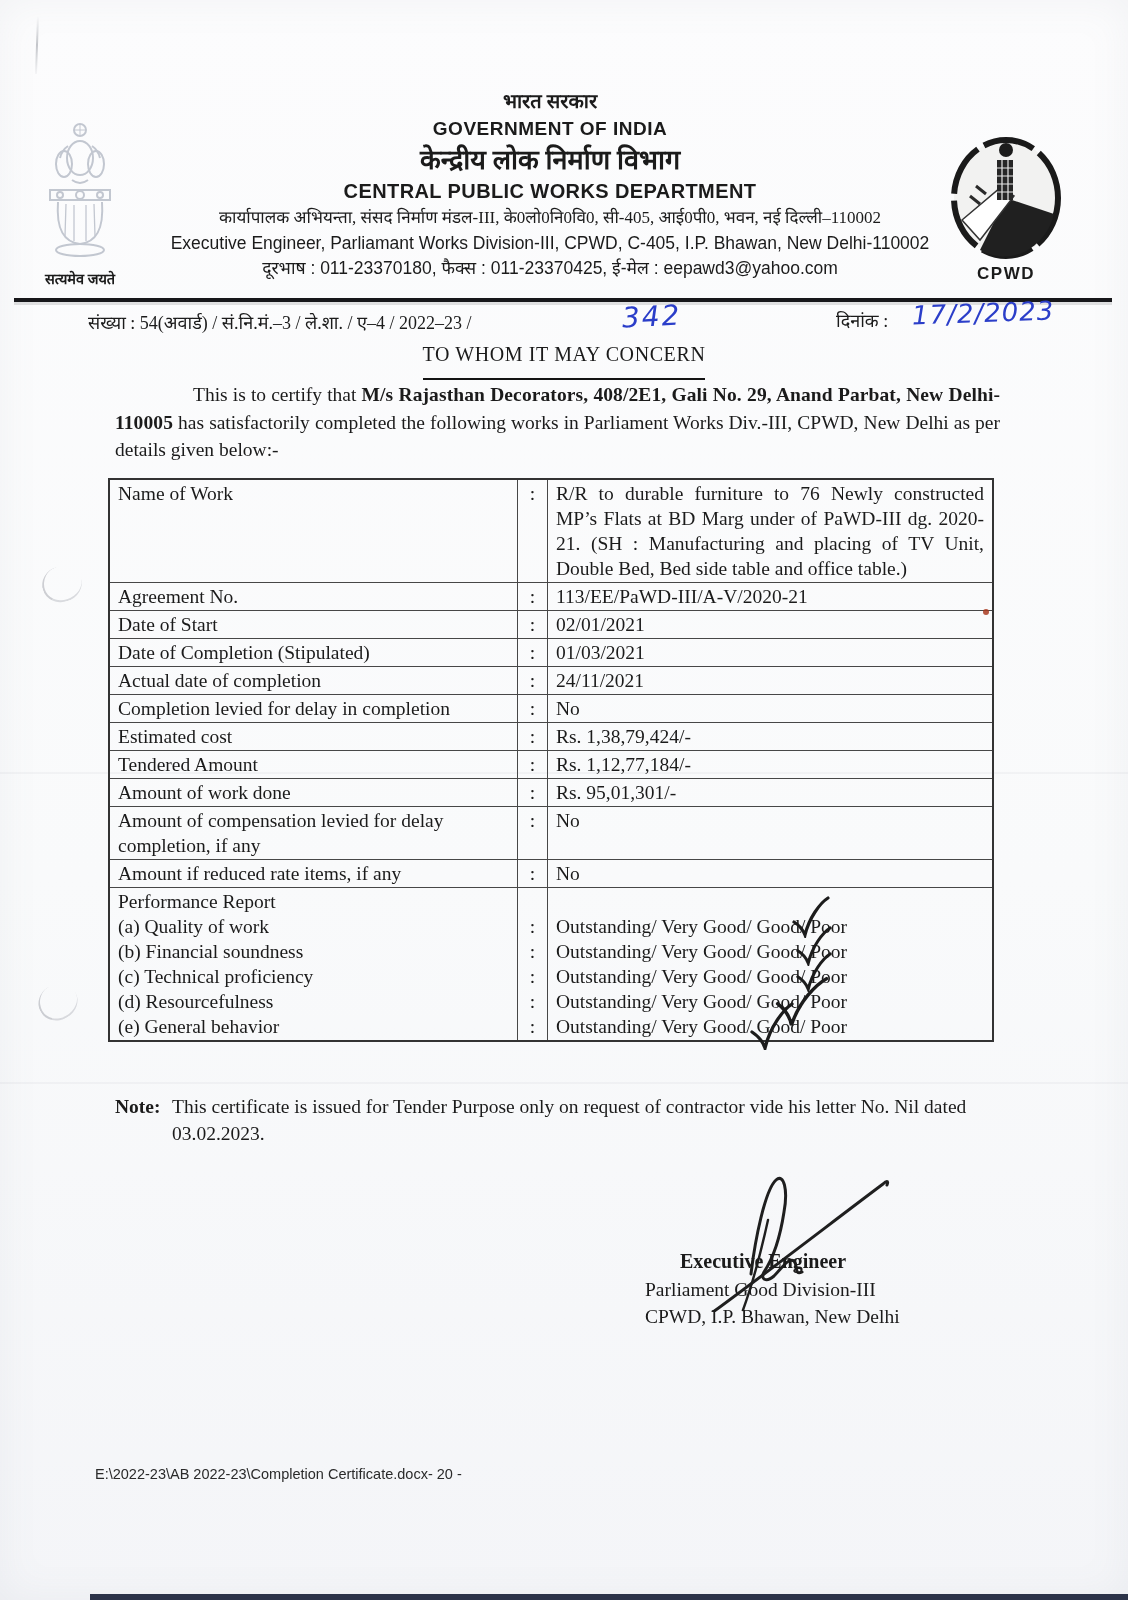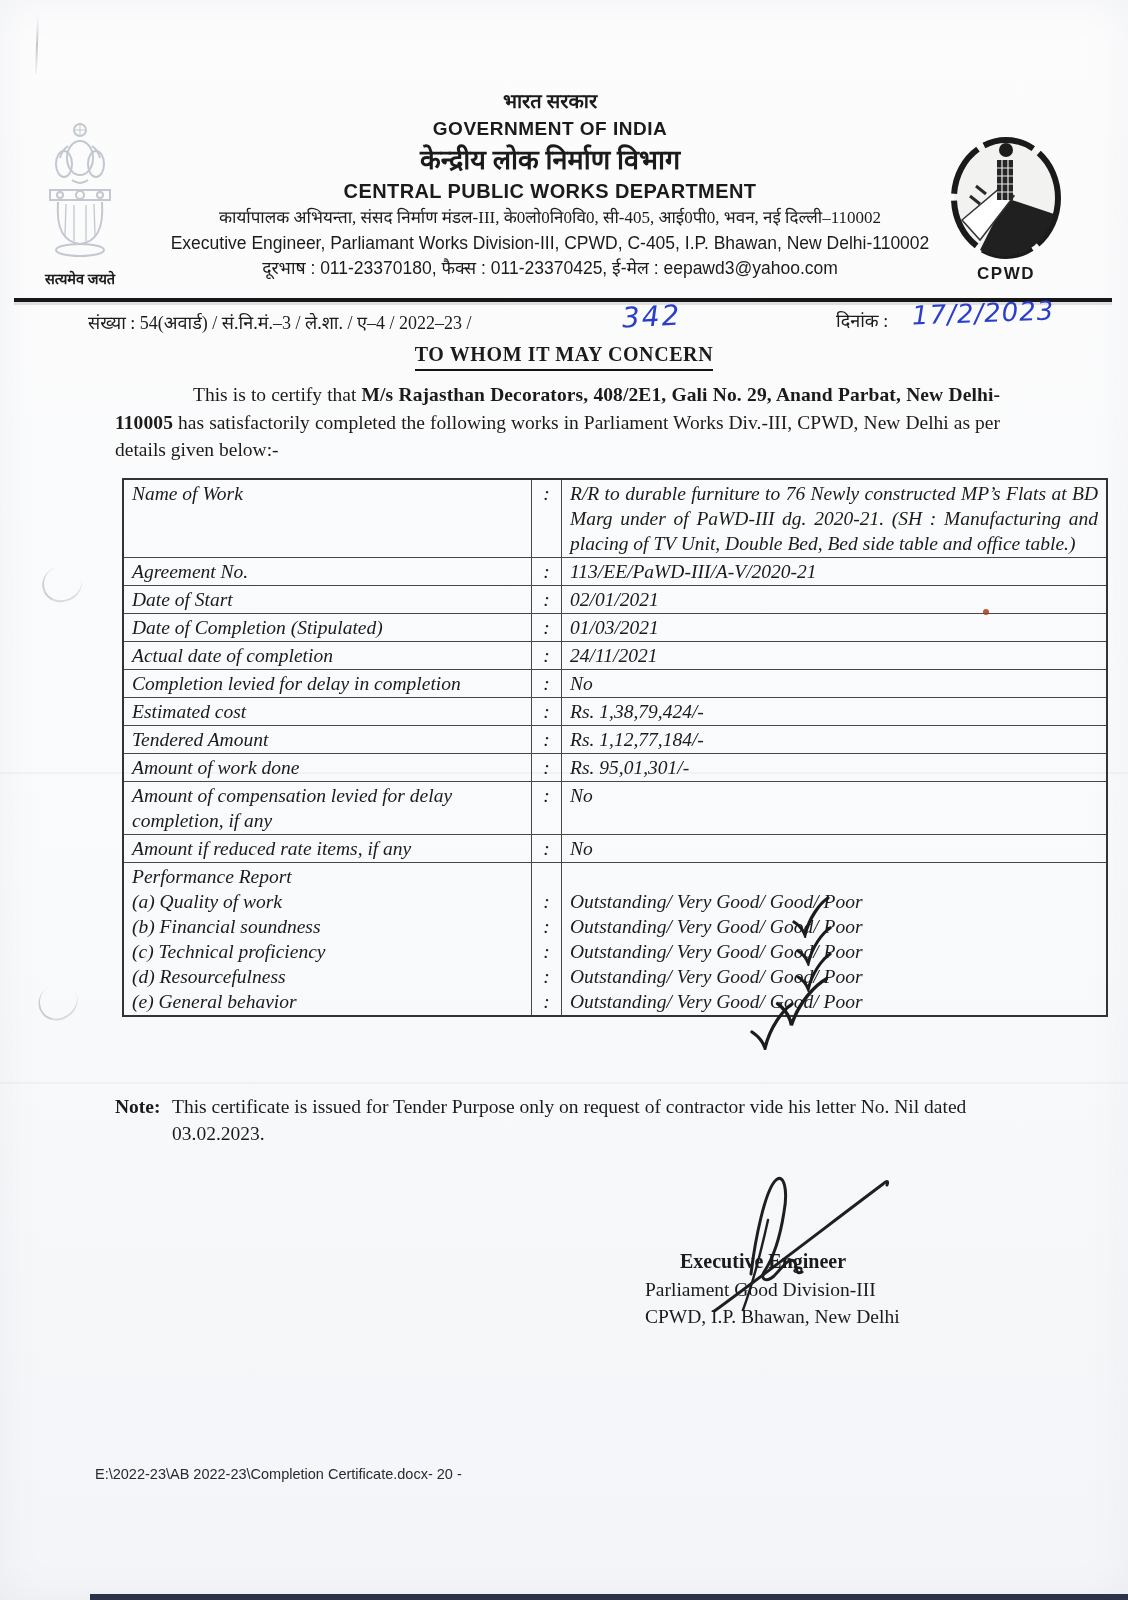--- a/index.html
+++ b/index.html
@@ -25,28 +25,28 @@
     font-family:"Liberation Sans",sans-serif;font-weight:bold;font-size:17px;letter-spacing:1.5px;}
   .rule{position:absolute;left:14px;top:298px;width:1098px;height:4px;background:#17171a;box-shadow:0 3px 0 rgba(23,23,26,.12);}
   
   .ref-num-label{position:absolute;left:88px;top:310px;font-size:18px;}
   .hand{font-family:"DejaVu Sans",sans-serif;font-style:italic;font-weight:500;}
   .ref-num-hand{position:absolute;left:622px;top:300px;font-size:28px;letter-spacing:2px;transform:rotate(-3deg);}
   .ref-date-label{position:absolute;left:836px;top:308px;font-size:18px;}
   .ref-date-hand{position:absolute;left:912px;top:298px;font-size:26px;letter-spacing:1px;transform:rotate(-2deg);}
   
   .title{position:absolute;left:0;top:343px;width:1128px;text-align:center;}
-  .title span{display:inline-block;font-size:20px;font-weight:bold;letter-spacing:.6px;
-    border-bottom:2.5px solid #141414;padding-bottom:3px;}
+  .title span{display:inline-block;font-size:20px;font-weight:normal;letter-spacing:.6px;
+    border-bottom:2.5px solid #141414;padding-bottom:12px;}
   .intro{position:absolute;left:115px;top:381px;width:885px;font-size:19.5px;line-height:27.5px;
     text-align:justify;text-indent:78px;}
   .intro b{letter-spacing:.1px;}
   
-  table.cert{position:absolute;left:122px;top:478px;width:986px;border-collapse:collapse;
-    font-size:19.5px;line-height:25px;font-style:italic;}
+  table.cert{position:absolute;left:108px;top:478px;width:886px;border-collapse:collapse;
+    font-size:19.5px;line-height:25px;}
   table.cert td{border:1.6px solid #474747;vertical-align:top;padding:1px 8px;}
   table.cert{border:2px solid #333;}
   td.c-label{width:391px;}
   td.c-colon{width:13px;text-align:center;}
   td.c-value{}
   .justify{text-align:justify;}
   .pline{height:25px;}
   
   .tick{position:absolute;pointer-events:none;}
   

